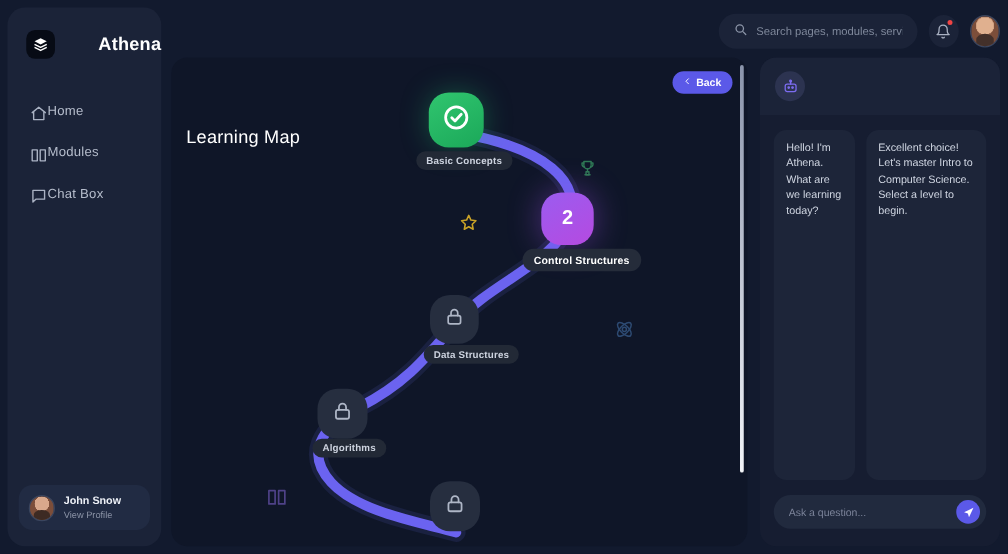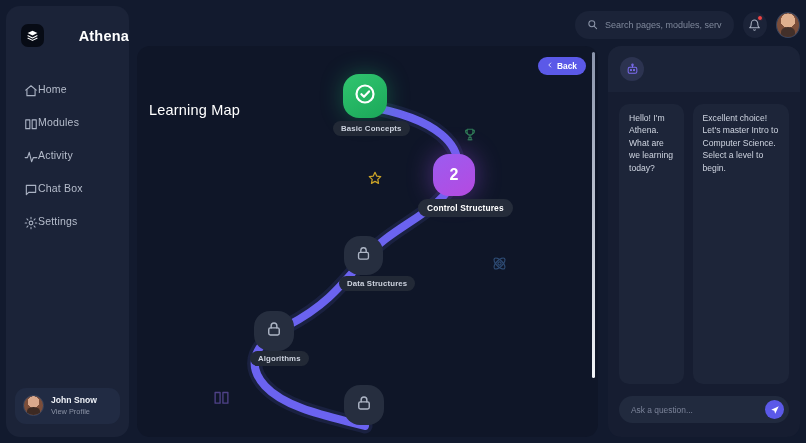--- a/index.html
+++ b/index.html
@@ -31,21 +31,21 @@
     display: flex; align-items: flex-start; 
     padding: 9px 0 9px 17px; cursor: pointer;
   }
   .nav-item .ico { width: 15px; height: 15px; display: flex; align-items: center; justify-content: center; flex: 0 0 15px; }
   .nav-item .lbl { color: #b6bdcc; font-size: 10.5px; letter-spacing: .2px; }
 
   .profile {
     margin-top: auto; margin-bottom: 13px;
     margin-left: 9px; margin-right: 9px;
     background: #212b43; border-radius: 11px;
-    display: flex; align-items: flex-start; gap: 7px;
+    display: flex; align-items: flex-end; gap: 7px;
     padding: 7px 8px; cursor: pointer;
   }
   .avatar-sm {
     width: 21px; height: 21px; border-radius: 50%;
     background: radial-gradient(circle at 50% 32%, #d9a88c 0 36%, #7c4e3a 37% 100%);
     border: 1px solid #3a455e; flex: 0 0 21px; overflow: hidden; position: relative;
   }
   .avatar-sm::after {
     content:""; position:absolute; left:3px; right:3px; bottom:0; height:8px;
     background:#3d2a23; border-radius:50% 50% 0 0;
@@ -201,41 +201,24 @@
           <svg width="14" height="14" viewBox="0 0 24 24" fill="none" stroke="#aab2c3" stroke-width="1.9" stroke-linecap="round" stroke-linejoin="round">
             <path d="M3 5h7v15H3z"></path>
               <path d="M14 5h7v15h-7z"></path>
           </svg>
         </span>
         <span class="lbl">Modules</span>
       </div>
       <div class="nav-item">
         <span class="ico">
           <svg width="14" height="14" viewBox="0 0 24 24" fill="none" stroke="#aab2c3" stroke-width="1.9" stroke-linecap="round" stroke-linejoin="round">
-            <path d="M2 13h4l3-9 4 16 3-7h6"></path>
-          </svg>
-        </span>
-        <span class="lbl">Activity</span>
-      </div>
-      <div class="nav-item">
-        <span class="ico">
-          <svg width="14" height="14" viewBox="0 0 24 24" fill="none" stroke="#aab2c3" stroke-width="1.9" stroke-linecap="round" stroke-linejoin="round">
             <path d="M4 4h16v12H8l-4 4z"></path>
           </svg>
         </span>
         <span class="lbl">Chat Box</span>
-      </div>
-      <div class="nav-item">
-        <span class="ico">
-          <svg width="14" height="14" viewBox="0 0 24 24" fill="none" stroke="#aab2c3" stroke-width="1.8" stroke-linecap="round" stroke-linejoin="round">
-            <circle cx="12" cy="12" r="3.2"></circle>
-            <path d="M12 2v2.6M12 19.4V22M2 12h2.6M19.4 12H22M5 5l1.9 1.9M17.1 17.1 19 19M19 5l-1.9 1.9M6.9 17.1 5 19"></path>
-          </svg>
-        </span>
-        <span class="lbl">Settings</span>
       </div>
     </nav>
 
     <div class="profile">
       <span class="avatar-sm"></span>
       <span>
         <div class="nm">John Snow</div>
         <div class="sub">View Profile</div>
       </span>
     </div>

